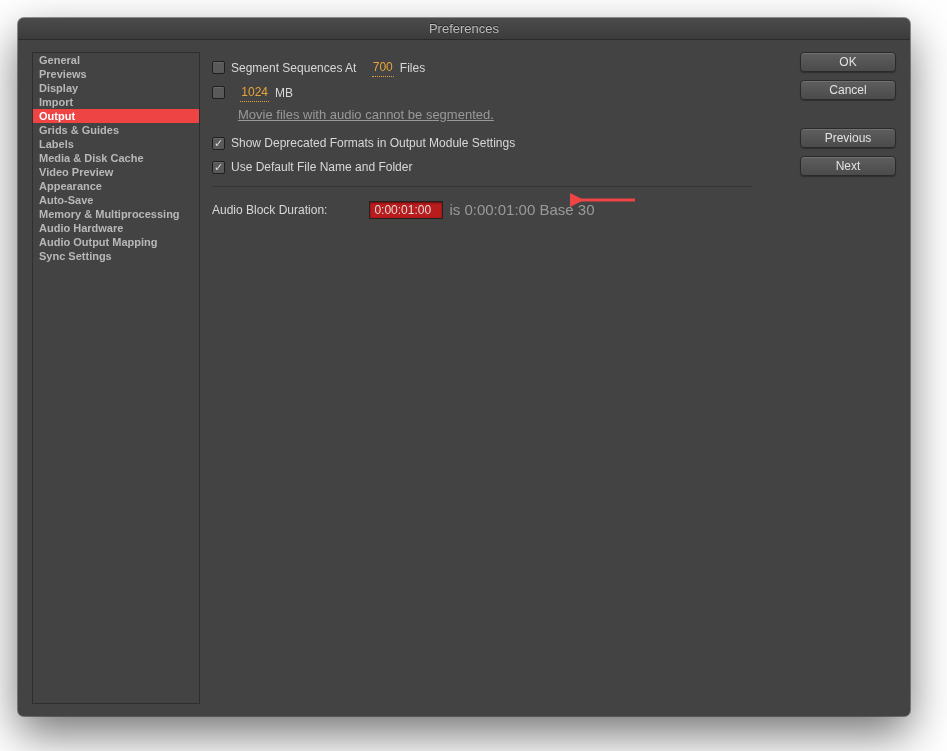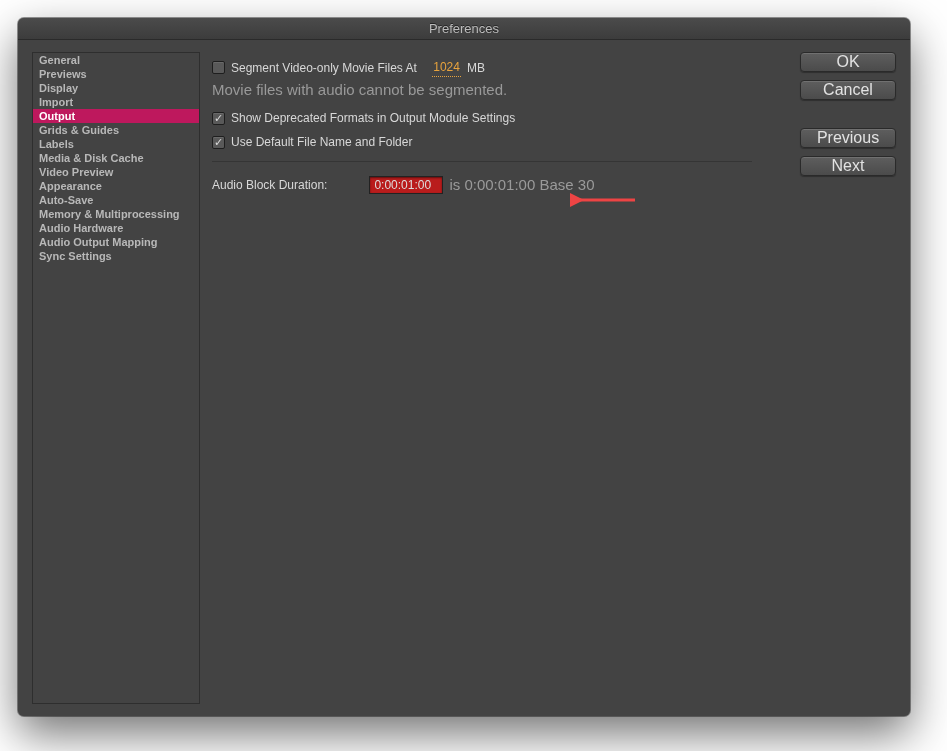--- a/index.html
+++ b/index.html
@@ -50,38 +50,38 @@
   }
   .sidebar-item {
     padding: 0px 6px;
     color: #b8b8b8;
     font-size: 11px;
     line-height: 14px;
     cursor: pointer;
     white-space: nowrap;
   }
   .sidebar-item.selected {
-    background: #be185d;
+    background: #ef4444;
     color: #fff;
   }
   .main {
     flex: 1;
     position: relative;
     color: #d8d8d8;
     font-size: 12px;
     padding: 6px 0 0 2px;
   }
   .row {
     display: flex;
     align-items: center;
     gap: 6px;
     margin-bottom: 6px;
     line-height: 18px;
   }
-  .row.indent { color:#999; font-size:15px; margin-top:-2px; margin-bottom:10px;}
+  .row.indent { margin-left: 26px; color:#999; font-size:13px; margin-top:-2px; margin-bottom:10px;text-decoration:underline;}
   .checkbox {
     width: 13px; height: 13px;
     border: 1px solid #1e1e1e;
     background: #595959;
     border-radius: 2px;
     display: inline-flex;
     align-items: center;
     justify-content: center;
     box-shadow: inset 0 1px 0 rgba(255,255,255,0.1);
   }
@@ -120,21 +120,21 @@
     display: flex;
     flex-direction: column;
     gap: 8px;
   }
   .btn {
     height: 20px;
     background: linear-gradient(#5e5e5e, #4b4b4b);
     border: 1px solid #2a2a2a;
     border-radius: 4px;
     color: #e2e2e2;
-    font-size: 16px;
+    font-size: 12px;
     text-align: center;
     line-height: 18px;
     cursor: pointer;
     box-shadow: inset 0 1px 0 rgba(255,255,255,0.12), 0 1px 1px rgba(0,0,0,0.3);
   }
   .second-group { margin-top: 12px; }
   .arrow {
     position: absolute;
     top: 138px;
     left: 360px;
@@ -163,24 +163,30 @@
         <div class="sidebar-item">Appearance</div>
         <div class="sidebar-item">Auto-Save</div>
         <div class="sidebar-item">Memory &amp; Multiprocessing</div>
         <div class="sidebar-item">Audio Hardware</div>
         <div class="sidebar-item">Audio Output Mapping</div>
         <div class="sidebar-item">Sync Settings</div>
       </div>
 
     <div class="main">
 
-
       <div class="row">
         <span class="checkbox"></span>
-        <span>Segment Video-only Movie Files At</span>
+        <span>Segment Sequences At</span>
+        <span>&nbsp;</span>
+        <span class="num-link">700</span>
+        <span>Files</span>
+      </div>
+
+      <div class="row">
+        <span class="checkbox"></span>
         <span>&nbsp;</span>
         <span class="num-link">1024</span>
         <span>MB</span>
       </div>
       <div class="row indent">Movie files with audio cannot be segmented.</div>
 
       <div class="row">
         <span class="checkbox checked"></span>
         <span>Show Deprecated Formats in Output Module Settings</span>
       </div>

